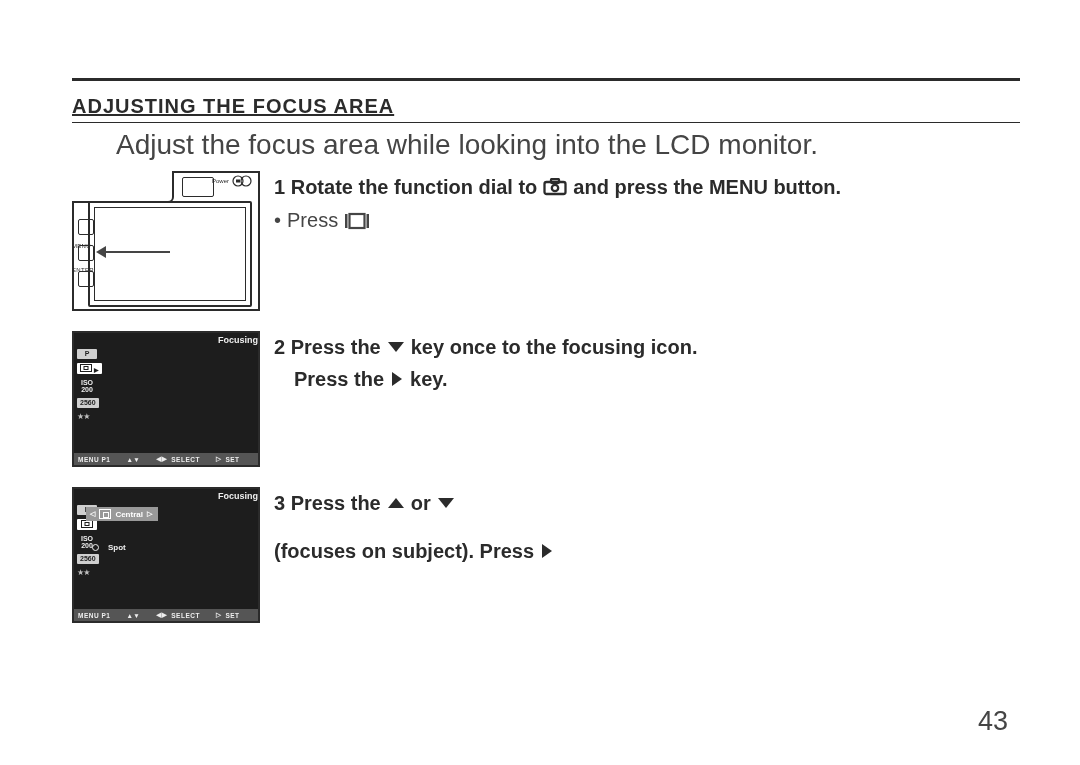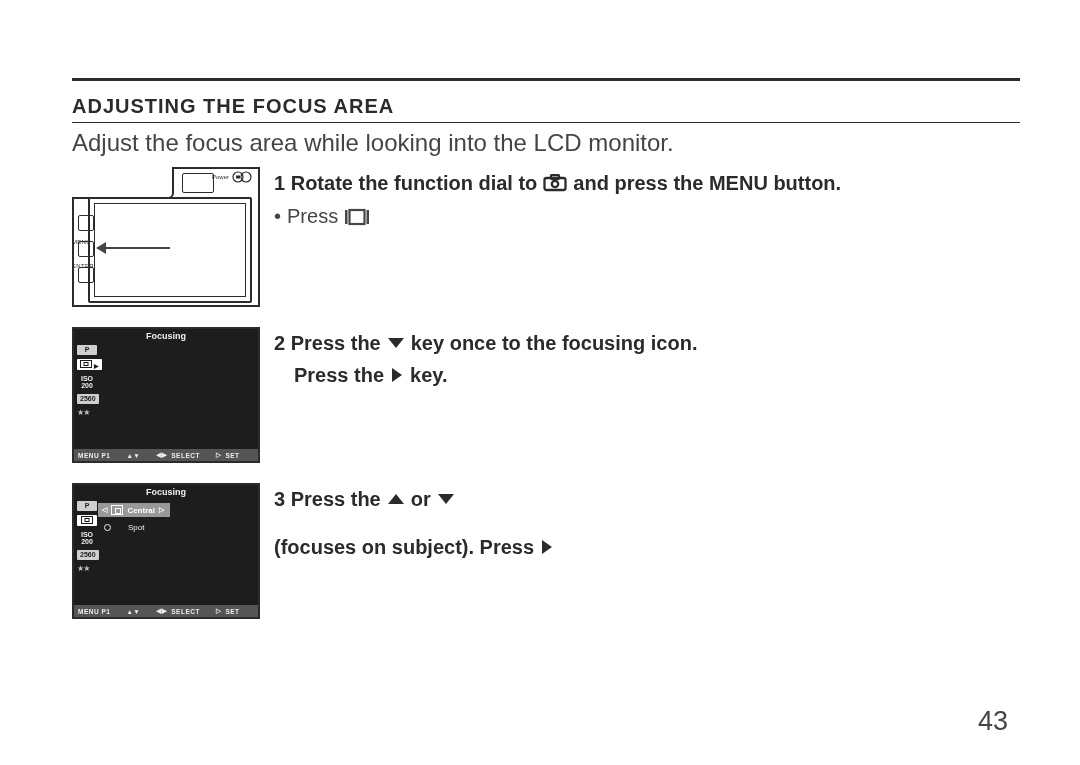--- a/index.html
+++ b/index.html
@@ -22,30 +22,32 @@
     border-top: 3px solid #2b2b2b;
     height: 0;
     margin: 0 0 14px 0;
   }
   .heading {
     font-weight: 900;
     letter-spacing: 1px;
     font-size: 20px;
     color: #2b2b2b;
     margin: 0 0 4px 0;
+    text-decoration: underline;
   }
   .heading-rule {
     border-top: 1.5px solid #2b2b2b;
     height: 0;
     margin-bottom: 6px;
   }
   .intro {
-    font-size: 24px;
+    font-size: 28px;
     color: #454545;
     margin-bottom: 10px;
+    margin-left: 44px;
   }
 
   .block {
     display: flex;
     align-items: flex-start;
     gap: 14px;
     margin-bottom: 20px;
   }
   .figure-col {
     width: 188px;
@@ -156,21 +158,21 @@
     border: 2px solid #2b2b2b;
     width: 184px; height: 132px;
     background: #1d1d1d;
     position: relative;
     color: #eee;
     font-size: 9px;
   }
   .lcd-title {
     position: absolute;
     top: 2px; left: 0; right: 0;
-    text-align: center;
+    text-align: right;
     font-size: 9px;
     font-weight: bold;
   }
   .lcd-left {
     position: absolute;
     left: 3px; top: 16px;
     display: flex; flex-direction: column; gap: 4px;
     align-items: flex-start;
   }
   .chip {
@@ -194,34 +196,34 @@
     align-items: center;
     gap: 16px;
     padding: 0 4px;
     font-size: 6.5px;
     font-weight: bold;
     letter-spacing: 0.5px;
   }
   .lcd-bottom .grp { display: flex; align-items: center; gap: 4px; }
   .lcd-selrow {
     position: absolute;
-    left: 24px; top: 18px;
+    left: 12px; top: 18px;
   }
   .selbar {
     background: #999;
     color: #fff;
     font-size: 8px; font-weight: bold;
     padding: 2px 6px 2px 4px;
     display: flex; align-items: center; gap: 4px;
   }
   .optrow {
     color: #eee;
-    font-size: 8px; font-weight: normal;
-    padding: 5px 0 0 4px;
-    display: flex; align-items: center; gap: 16px;
+    font-size: 8px; font-weight: bold;
+    padding: 21px 0 0 4px;
+    display: flex; align-items: center; gap: 8px;
   }
   .central-icon, .spot-icon {
     width: 10px; height: 8px; border: 1px solid currentColor; position: relative;
   }
   .central-icon::after { content:""; position:absolute; left:3px; top:2px; width:4px; height:4px; border:1px solid currentColor; }
   .spot-icon { border:none; width:10px; height:10px; }
   .spot-icon::after { content:""; position:absolute; left:2px; top:2px; width:5px; height:5px; border:1px solid currentColor; border-radius:50%; }
   .sel-caret { font-size:7px; }
 
   .page-num {

